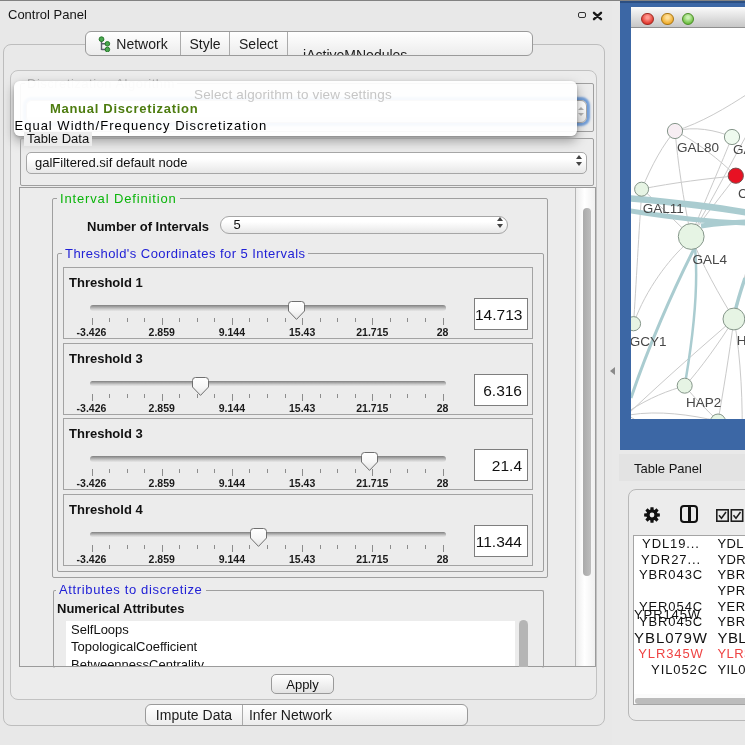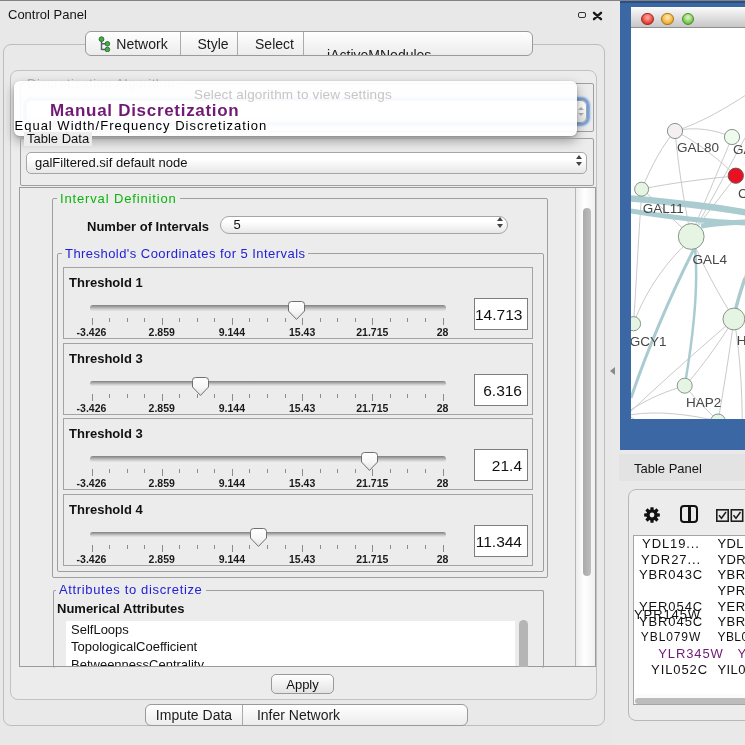--- a/index.html
+++ b/index.html
@@ -3,21 +3,21 @@
 <meta charset="utf-8">
 <style>
 html,body{margin:0;padding:0;}
 body{width:745px;height:745px;overflow:hidden;background:#e9e9e9;transform:translateZ(0);
   font-family:"Liberation Sans",sans-serif;position:relative;}
 .abs{position:absolute;}
 .grp{position:absolute;border:1px solid #9f9f9f;border-radius:2px;}
 .gtitle{position:absolute;font-size:13px;background:#ececec;padding:0 3px;height:14px;line-height:14px;}
 .seg{position:absolute;display:flex;border:1px solid #9a9a9a;border-radius:6px;
   background:linear-gradient(#ffffff,#ececec);overflow:hidden;
-  font-size:14px;color:#1c1c1c;gap:8px;}
+  font-size:14px;color:#1c1c1c;}
 .seg>div{display:flex;align-items:center;justify-content:center;border-right:1px solid #ababab;}
 .seg>div:last-child{border-right:none;}
 .seg>div.sel{background:linear-gradient(#8b8b8b,#6f6f6f);color:#f5f5f5;}
 .combo{position:absolute;border:1px solid #a6a6a6;background:linear-gradient(#ffffff 30%,#e7e7e7);
   font-size:13px;color:#111;}
 .arrows{position:absolute;width:7px;}
 .arrows .up{width:0;height:0;border-left:3.5px solid transparent;border-right:3.5px solid transparent;
   border-bottom:4px solid #444;margin-bottom:3px;}
 .arrows .dn{width:0;height:0;border-left:3.5px solid transparent;border-right:3.5px solid transparent;
   border-top:4px solid #444;}
@@ -65,21 +65,21 @@
 <div class="combo" style="left:26px;top:99.5px;width:561px;height:23px;border-radius:6px;box-sizing:border-box;
   box-shadow:0 0 2px 2.5px rgba(85,140,212,0.8);"></div>
 <div class="arrows" style="left:577.5px;top:106.5px;">
   <div class="up" style="border-bottom-color:#b3b3b3;border-left-width:3px;border-right-width:3px;border-bottom-width:3.5px;"></div>
   <div class="dn" style="border-top-color:#b3b3b3;border-left-width:3px;border-right-width:3px;border-top-width:3.5px;"></div>
 </div>
 
 <div class="abs" style="left:14px;top:81px;width:563px;height:55px;background:rgba(255,255,255,0.94);
   border-radius:6px;box-shadow:0 5px 12px rgba(0,0,0,0.35),0 1px 3px rgba(0,0,0,0.2);"></div>
 <div class="abs" style="left:194px;top:87px;font-size:13.5px;color:#c6c6c6;letter-spacing:0.15px;">Select algorithm to view settings</div>
-<div class="abs" style="left:16px;top:101px;font-size:17px;font-weight:bold;color:#701a75;letter-spacing:0.7px;padding-left:34px;">Manual Discretization</div>
+<div class="abs" style="left:16px;top:101px;font-size:13px;font-weight:bold;color:#4d7c0f;letter-spacing:0.7px;padding-left:34px;">Manual Discretization</div>
 <div class="abs" style="left:14.5px;top:117.5px;font-size:13px;color:#000;letter-spacing:1.0px;">Equal Width/Frequency Discretization</div>
 
 <div class="grp" style="left:20px;top:138px;width:572px;height:46px;"></div>
 <div class="gtitle" style="left:24px;top:132px;color:#111;">Table Data</div>
 <div class="combo" style="left:26px;top:152px;width:561px;height:22px;border-radius:5px;box-sizing:border-box;
   line-height:20px;padding-left:8px;">galFiltered.sif default node</div>
 <div class="arrows" style="left:576px;top:155px;">
   <div class="up"></div>
     <div class="dn"></div>
 </div>
@@ -405,25 +405,25 @@
   <div style="flex:1;min-width:0;padding-left:9.5px;line-height:15.7px;white-space:nowrap;letter-spacing:0.4px;">YPR14</div>
 </div>
 <div style="display:flex;height:15.7px;font-size:13px;color:#111;letter-spacing:0.9px;">
   <div style="flex:0 0 74px;text-align:center;line-height:15.7px;">YER054C</div>
   <div style="flex:1;min-width:0;padding-left:9.5px;line-height:15.7px;white-space:nowrap;letter-spacing:0.4px;">YER05</div>
 </div>
 <div style="display:flex;height:15.7px;font-size:13px;color:#111;letter-spacing:0.9px;">
   <div style="flex:0 0 74px;text-align:center;line-height:15.7px;">YBR045C</div>
   <div style="flex:1;min-width:0;padding-left:9.5px;line-height:15.7px;white-space:nowrap;letter-spacing:0.4px;">YBR04</div>
 </div>
-<div style="display:flex;height:15.7px;font-size:12px;color:#111;letter-spacing:0.9px;">
+<div style="display:flex;height:15.7px;font-size:15px;color:#111;letter-spacing:0.9px;">
   <div style="flex:0 0 74px;text-align:center;line-height:15.7px;">YBL079W</div>
   <div style="flex:1;min-width:0;padding-left:9.5px;line-height:15.7px;white-space:nowrap;letter-spacing:0.4px;">YBL07</div>
 </div>
-<div style="display:flex;height:15.7px;font-size:13px;color:#701a75;letter-spacing:0.9px;padding-left:20px;">
+<div style="display:flex;height:15.7px;font-size:13px;color:#ef4444;letter-spacing:0.9px;">
   <div style="flex:0 0 74px;text-align:center;line-height:15.7px;">YLR345W</div>
   <div style="flex:1;min-width:0;padding-left:9.5px;line-height:15.7px;white-space:nowrap;letter-spacing:0.4px;">YLR34</div>
 </div>
 <div style="display:flex;height:15.7px;font-size:13px;color:#111;letter-spacing:0.9px;">
   <div style="flex:0 0 74px;text-align:right;line-height:15.7px;">YIL052C</div>
   <div style="flex:1;min-width:0;padding-left:9.5px;line-height:15.7px;white-space:nowrap;letter-spacing:0.4px;">YIL05</div>
 </div>
 </div>
   <div style="position:absolute;left:0;top:158px;width:112px;height:11px;background:rgba(250,250,250,0.85);"></div>
   <div style="position:absolute;left:1px;top:161.5px;width:111px;height:6.5px;border-radius:4px 0 0 4px;background:#bcbcbc;"></div>

